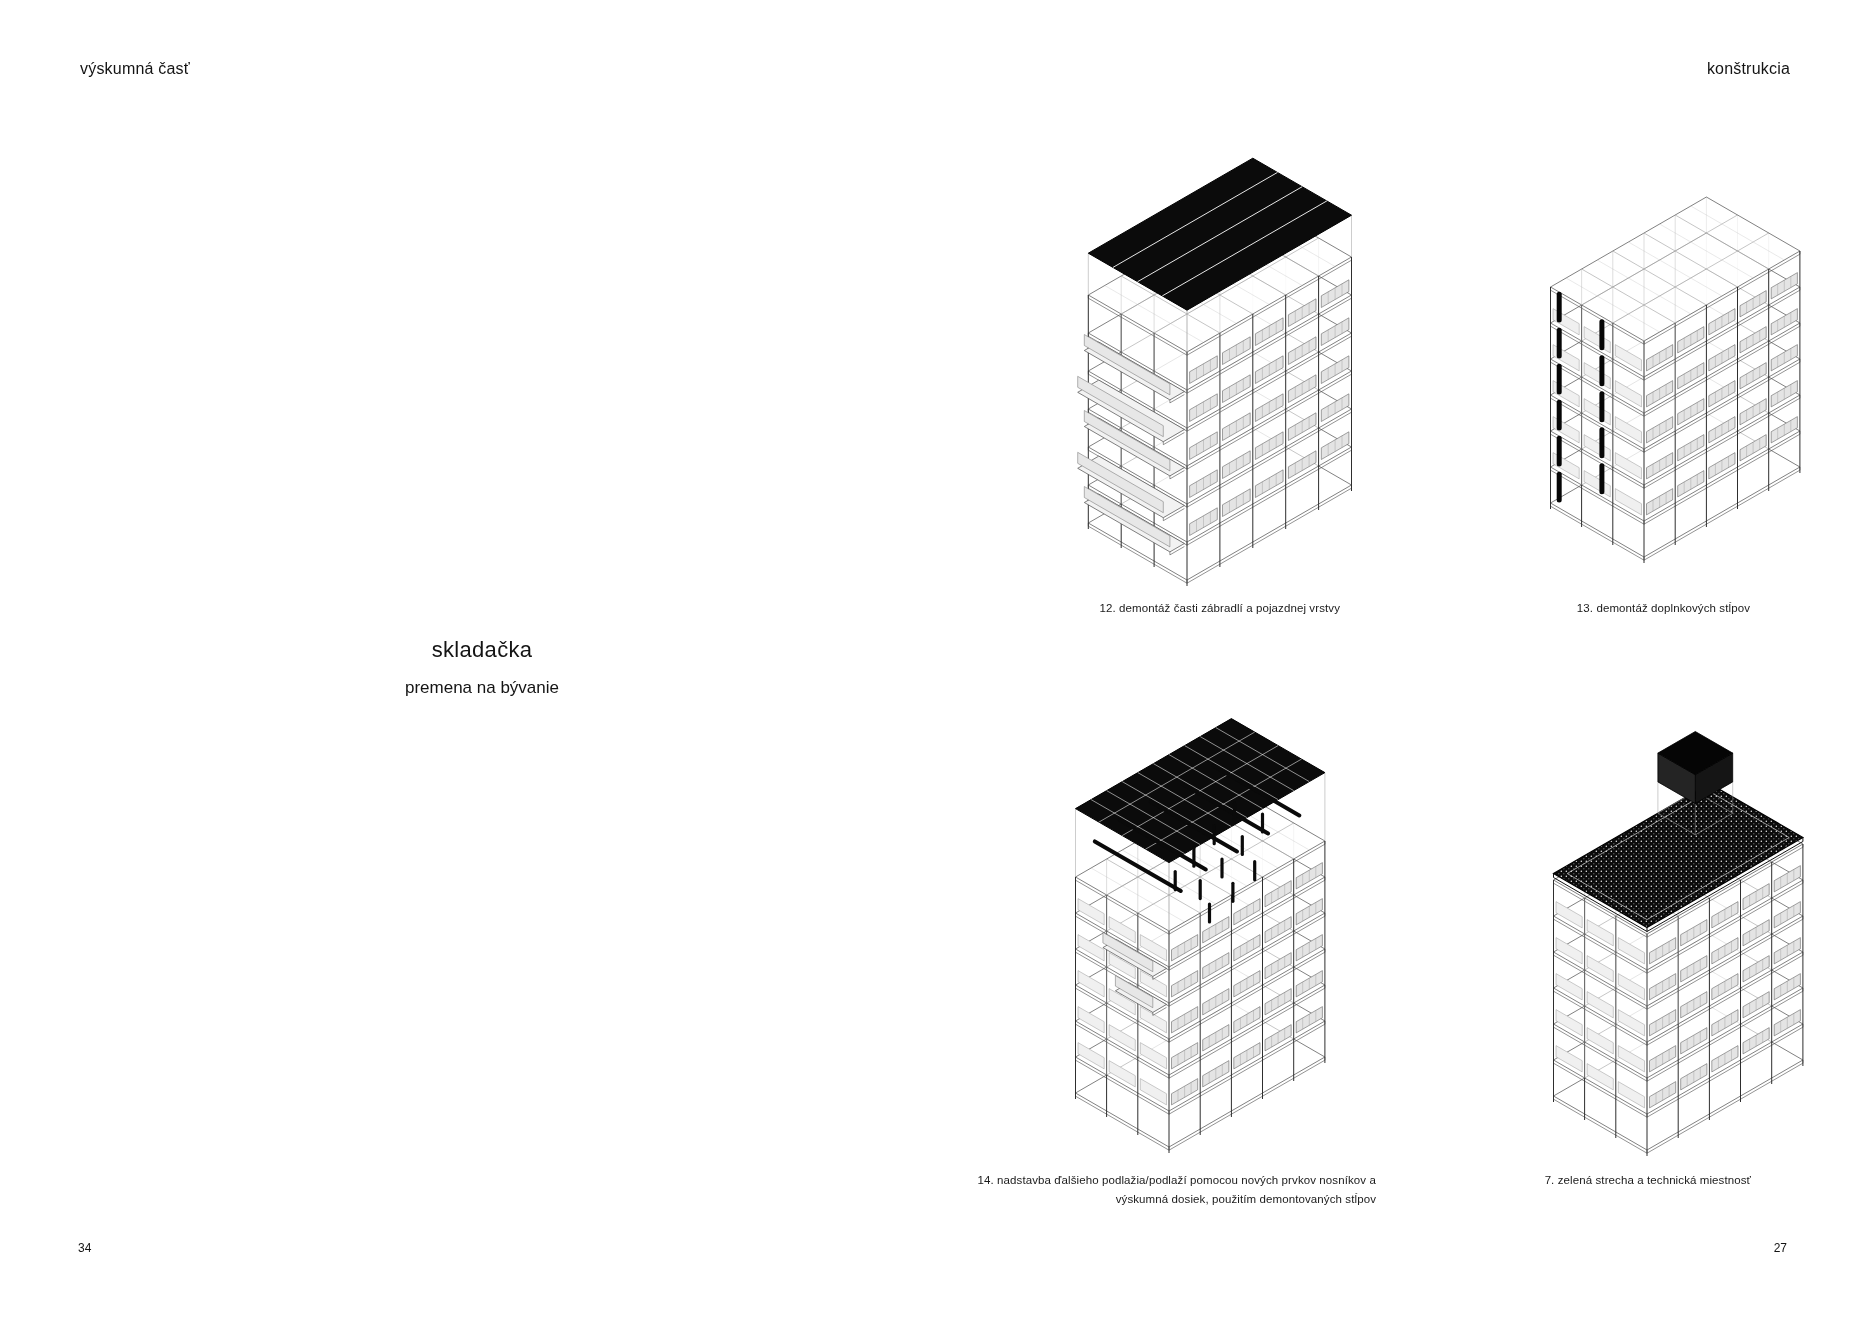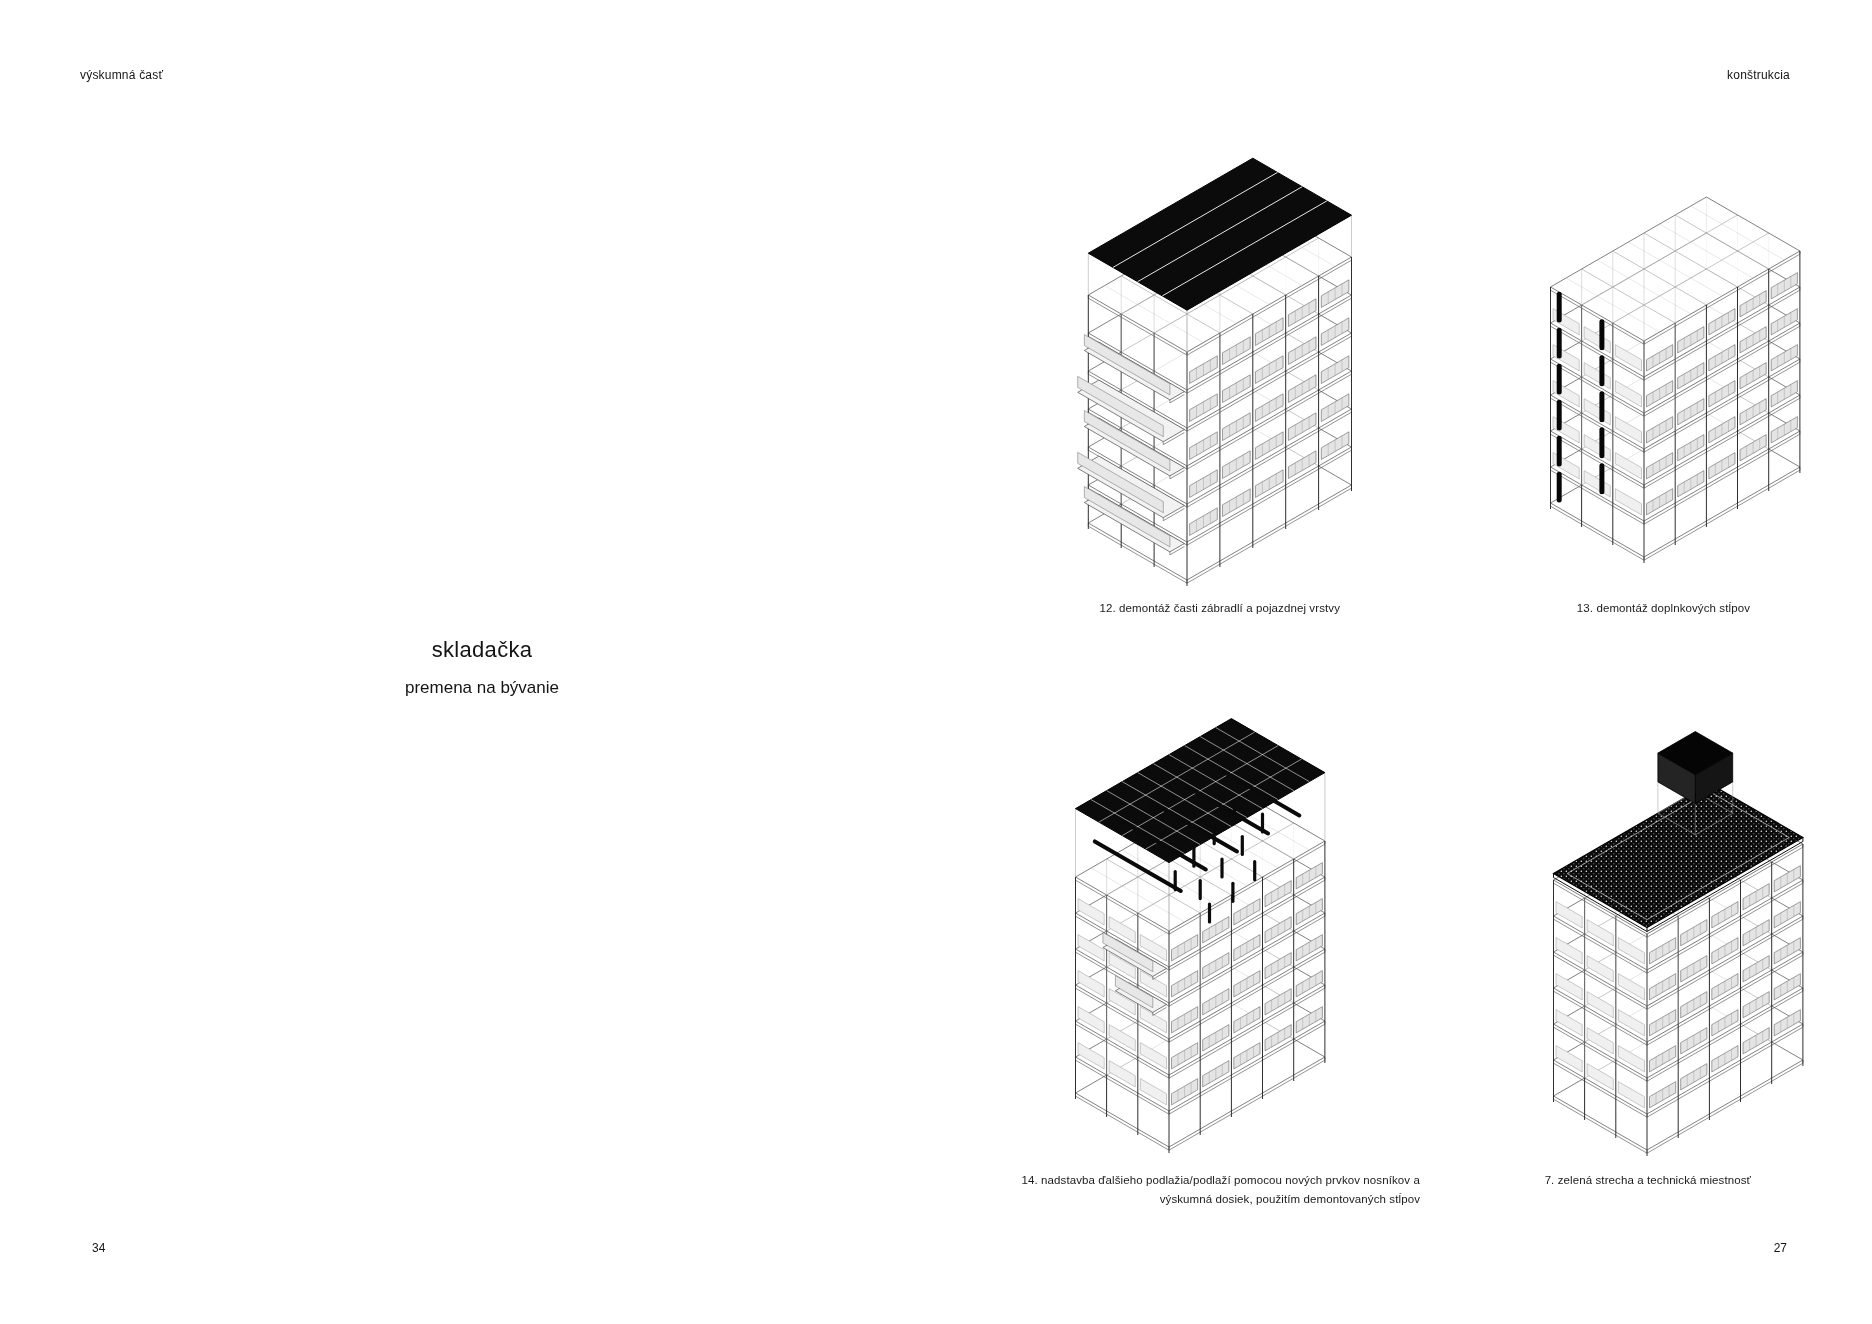--- a/index.html
+++ b/index.html
@@ -1,32 +1,32 @@
 <!DOCTYPE html>
 <html><head>
 <meta charset="utf-8">
 <style>
   *{box-sizing:border-box}
   html,body{margin:0;padding:0;background:#e8e8e8}
   .page{position:relative;width:1872px;height:1324px;background:#ffffff;
         font-family:"Liberation Sans",sans-serif;color:#141414;overflow:hidden;margin:0 auto}
-  .hdr{position:absolute;top:68px;font-size:12px;letter-spacing:.2px;white-space:nowrap}
+  .hdr{position:absolute;top:60px;font-size:16px;letter-spacing:.2px;white-space:nowrap}
   #hdrL{left:80px}
   #hdrR{right:82px;text-align:left}
   .titleblock{position:absolute;left:332px;top:638px;width:300px;text-align:center}
   .titleblock .t{font-size:22px;font-weight:normal;letter-spacing:.3px;line-height:24px}
   .titleblock .s{font-size:17px;margin-top:16px;line-height:19px}
   .cap{position:absolute;font-size:11.5px;text-align:right;line-height:19px;color:#1a1a1a;letter-spacing:.1px}
   #cap12{left:1030px;top:599px;width:310px}
   #cap13{left:1450px;top:599px;width:300px}
-  #cap14{left:970px;top:1171px;width:450px}
+  #cap14{left:926px;top:1171px;width:450px}
   #cap15{left:1451px;top:1171px;width:300px}
   .capline{display:block}
   .pno{position:absolute;top:1241px;font-size:12px}
-  #pnoL{left:92px}
+  #pnoL{left:78px}
   #pnoR{right:85px;text-align:right}
   svg.axon{position:absolute}
 </style>
 </head>
 <body>
 
 <div class="page">
 
   <div class="hdr" id="hdrL">výskumná časť</div>
   <div class="hdr" id="hdrR">konštrukcia</div>

